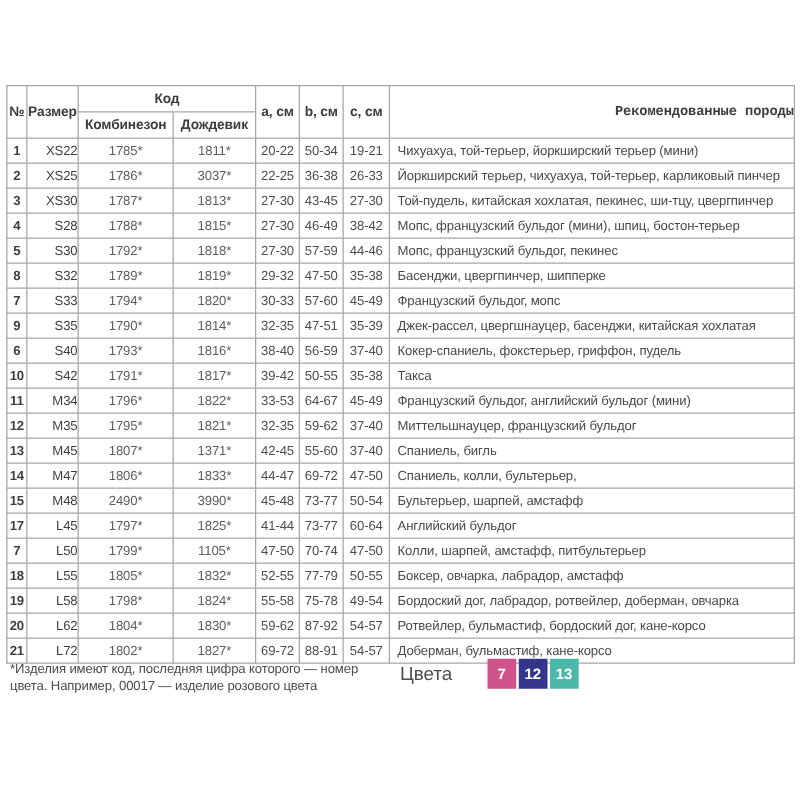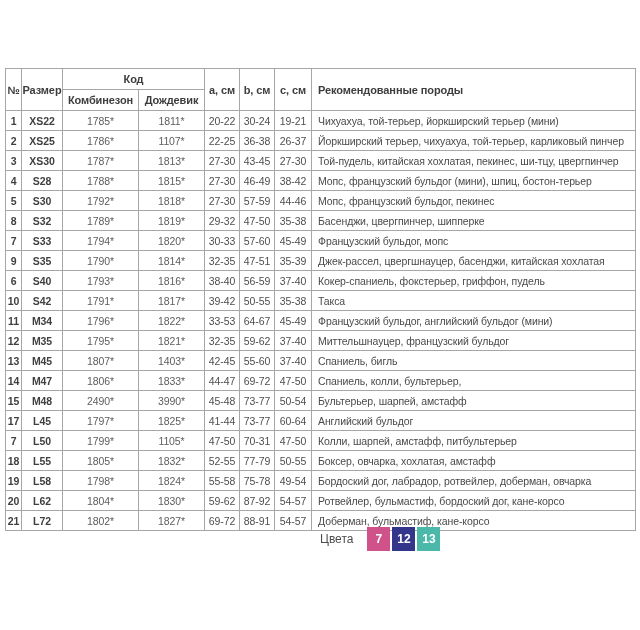--- a/index.html
+++ b/index.html
@@ -29,31 +29,32 @@
   }
   .size-chart thead th {
     font-size: 11px;
     font-weight: bold;
     color: #3d3d3d;
     height: 20px;
     letter-spacing: -0.1px;
     text-align: center;
   }
   .size-chart thead th.h-breeds {
-    text-align: left;
+    text-align: right;
     padding-left: 6px;
+    font-family: Liberation Mono, monospace;
   }
   .size-chart tbody td {
     font-size: 10.5px;
     color: #4e4e4e;
     height: 19px;
     letter-spacing: -0.1px;
   }
   .size-chart td.c-num { font-weight: bold; color: #3f3f3f; }
-  .size-chart td.c-size { font-weight: bold; color: #3f3f3f; }
+  .size-chart td.c-size { font-weight: normal; color: #3f3f3f; text-align: right; }
   .size-chart td.c-code { color: #5d5d5d; }
   .size-chart td.c-breeds {
     text-align: left;
     padding-left: 6px;
     padding-right: 3px;
     color: #4a4a4a;
     margin-top: 13px;
   }
   .footnote {
     position: absolute;
@@ -66,23 +67,23 @@
     letter-spacing: -0.1px;
   }
   .colors-legend {
     position: absolute;
     left: 320px;
     top: 527px;
     display: flex;
     align-items: center;
   }
   .colors-label {
-    font-size: 12px;
+    font-size: 15px;
     color: #4c4c4c;
-    margin-right: 14px;
+    margin-right: 28px;
   }
   .swatch {
     width: 23px;
     height: 24px;
     margin-right: 2px;
     display: flex;
     align-items: center;
     justify-content: center;
     color: #ffffff;
     font-weight: bold;
@@ -120,32 +121,32 @@
         <th>Дождевик</th>
       </tr>
     </thead>
     <tbody>
       <tr>
           <td class="c-num">1</td>
           <td class="c-size">XS22</td>
           <td class="c-code">1785*</td>
           <td class="c-code">1811*</td>
           <td class="c-meas">20-22</td>
-          <td class="c-meas">30-24</td>
+          <td class="c-meas">50-34</td>
           <td class="c-meas">19-21</td>
           <td class="c-breeds">Чихуахуа, той-терьер, йоркширский терьер (мини)</td>
         </tr>
         <tr>
           <td class="c-num">2</td>
           <td class="c-size">XS25</td>
           <td class="c-code">1786*</td>
-          <td class="c-code">1107*</td>
+          <td class="c-code">3037*</td>
           <td class="c-meas">22-25</td>
           <td class="c-meas">36-38</td>
-          <td class="c-meas">26-37</td>
+          <td class="c-meas">26-33</td>
           <td class="c-breeds">Йоркширский терьер, чихуахуа, той-терьер, карликовый пинчер</td>
         </tr>
         <tr>
           <td class="c-num">3</td>
           <td class="c-size">XS30</td>
           <td class="c-code">1787*</td>
           <td class="c-code">1813*</td>
           <td class="c-meas">27-30</td>
           <td class="c-meas">43-45</td>
           <td class="c-meas">27-30</td>
@@ -238,21 +239,21 @@
           <td class="c-code">1821*</td>
           <td class="c-meas">32-35</td>
           <td class="c-meas">59-62</td>
           <td class="c-meas">37-40</td>
           <td class="c-breeds">Миттельшнауцер, французский бульдог</td>
         </tr>
         <tr>
           <td class="c-num">13</td>
           <td class="c-size">M45</td>
           <td class="c-code">1807*</td>
-          <td class="c-code">1403*</td>
+          <td class="c-code">1371*</td>
           <td class="c-meas">42-45</td>
           <td class="c-meas">55-60</td>
           <td class="c-meas">37-40</td>
           <td class="c-breeds">Спаниель, бигль</td>
         </tr>
         <tr>
           <td class="c-num">14</td>
           <td class="c-size">M47</td>
           <td class="c-code">1806*</td>
           <td class="c-code">1833*</td>
@@ -280,33 +281,33 @@
           <td class="c-meas">73-77</td>
           <td class="c-meas">60-64</td>
           <td class="c-breeds">Английский бульдог</td>
         </tr>
         <tr>
           <td class="c-num">7</td>
           <td class="c-size">L50</td>
           <td class="c-code">1799*</td>
           <td class="c-code">1105*</td>
           <td class="c-meas">47-50</td>
-          <td class="c-meas">70-31</td>
+          <td class="c-meas">70-74</td>
           <td class="c-meas">47-50</td>
           <td class="c-breeds">Колли, шарпей, амстафф, питбультерьер</td>
         </tr>
         <tr>
           <td class="c-num">18</td>
           <td class="c-size">L55</td>
           <td class="c-code">1805*</td>
           <td class="c-code">1832*</td>
           <td class="c-meas">52-55</td>
           <td class="c-meas">77-79</td>
           <td class="c-meas">50-55</td>
-          <td class="c-breeds">Боксер, овчарка, хохлатая, амстафф</td>
+          <td class="c-breeds">Боксер, овчарка, лабрадор, амстафф</td>
         </tr>
         <tr>
           <td class="c-num">19</td>
           <td class="c-size">L58</td>
           <td class="c-code">1798*</td>
           <td class="c-code">1824*</td>
           <td class="c-meas">55-58</td>
           <td class="c-meas">75-78</td>
           <td class="c-meas">49-54</td>
           <td class="c-breeds">Бордоский дог, лабрадор, ротвейлер, доберман, овчарка</td>
@@ -327,20 +328,24 @@
           <td class="c-code">1802*</td>
           <td class="c-code">1827*</td>
           <td class="c-meas">69-72</td>
           <td class="c-meas">88-91</td>
           <td class="c-meas">54-57</td>
           <td class="c-breeds">Доберман, бульмастиф, кане-корсо</td>
         </tr>
     </tbody>
   </table>
 
+  <div class="footnote">
+    <div>*Изделия имеют код, последняя цифра которого — номер</div>
+    <div>цвета. Например, 00017 — изделие розового цвета</div>
+  </div>
 
   <div class="colors-legend">
     <span class="colors-label">Цвета</span>
     <span style="display:flex;">
       <span class="swatch" style="background: rgb(208, 82, 139);">
           <span>7</span>
         </span>
         <span class="swatch" style="background: rgb(52, 54, 140);">
           <span>12</span>
         </span>

